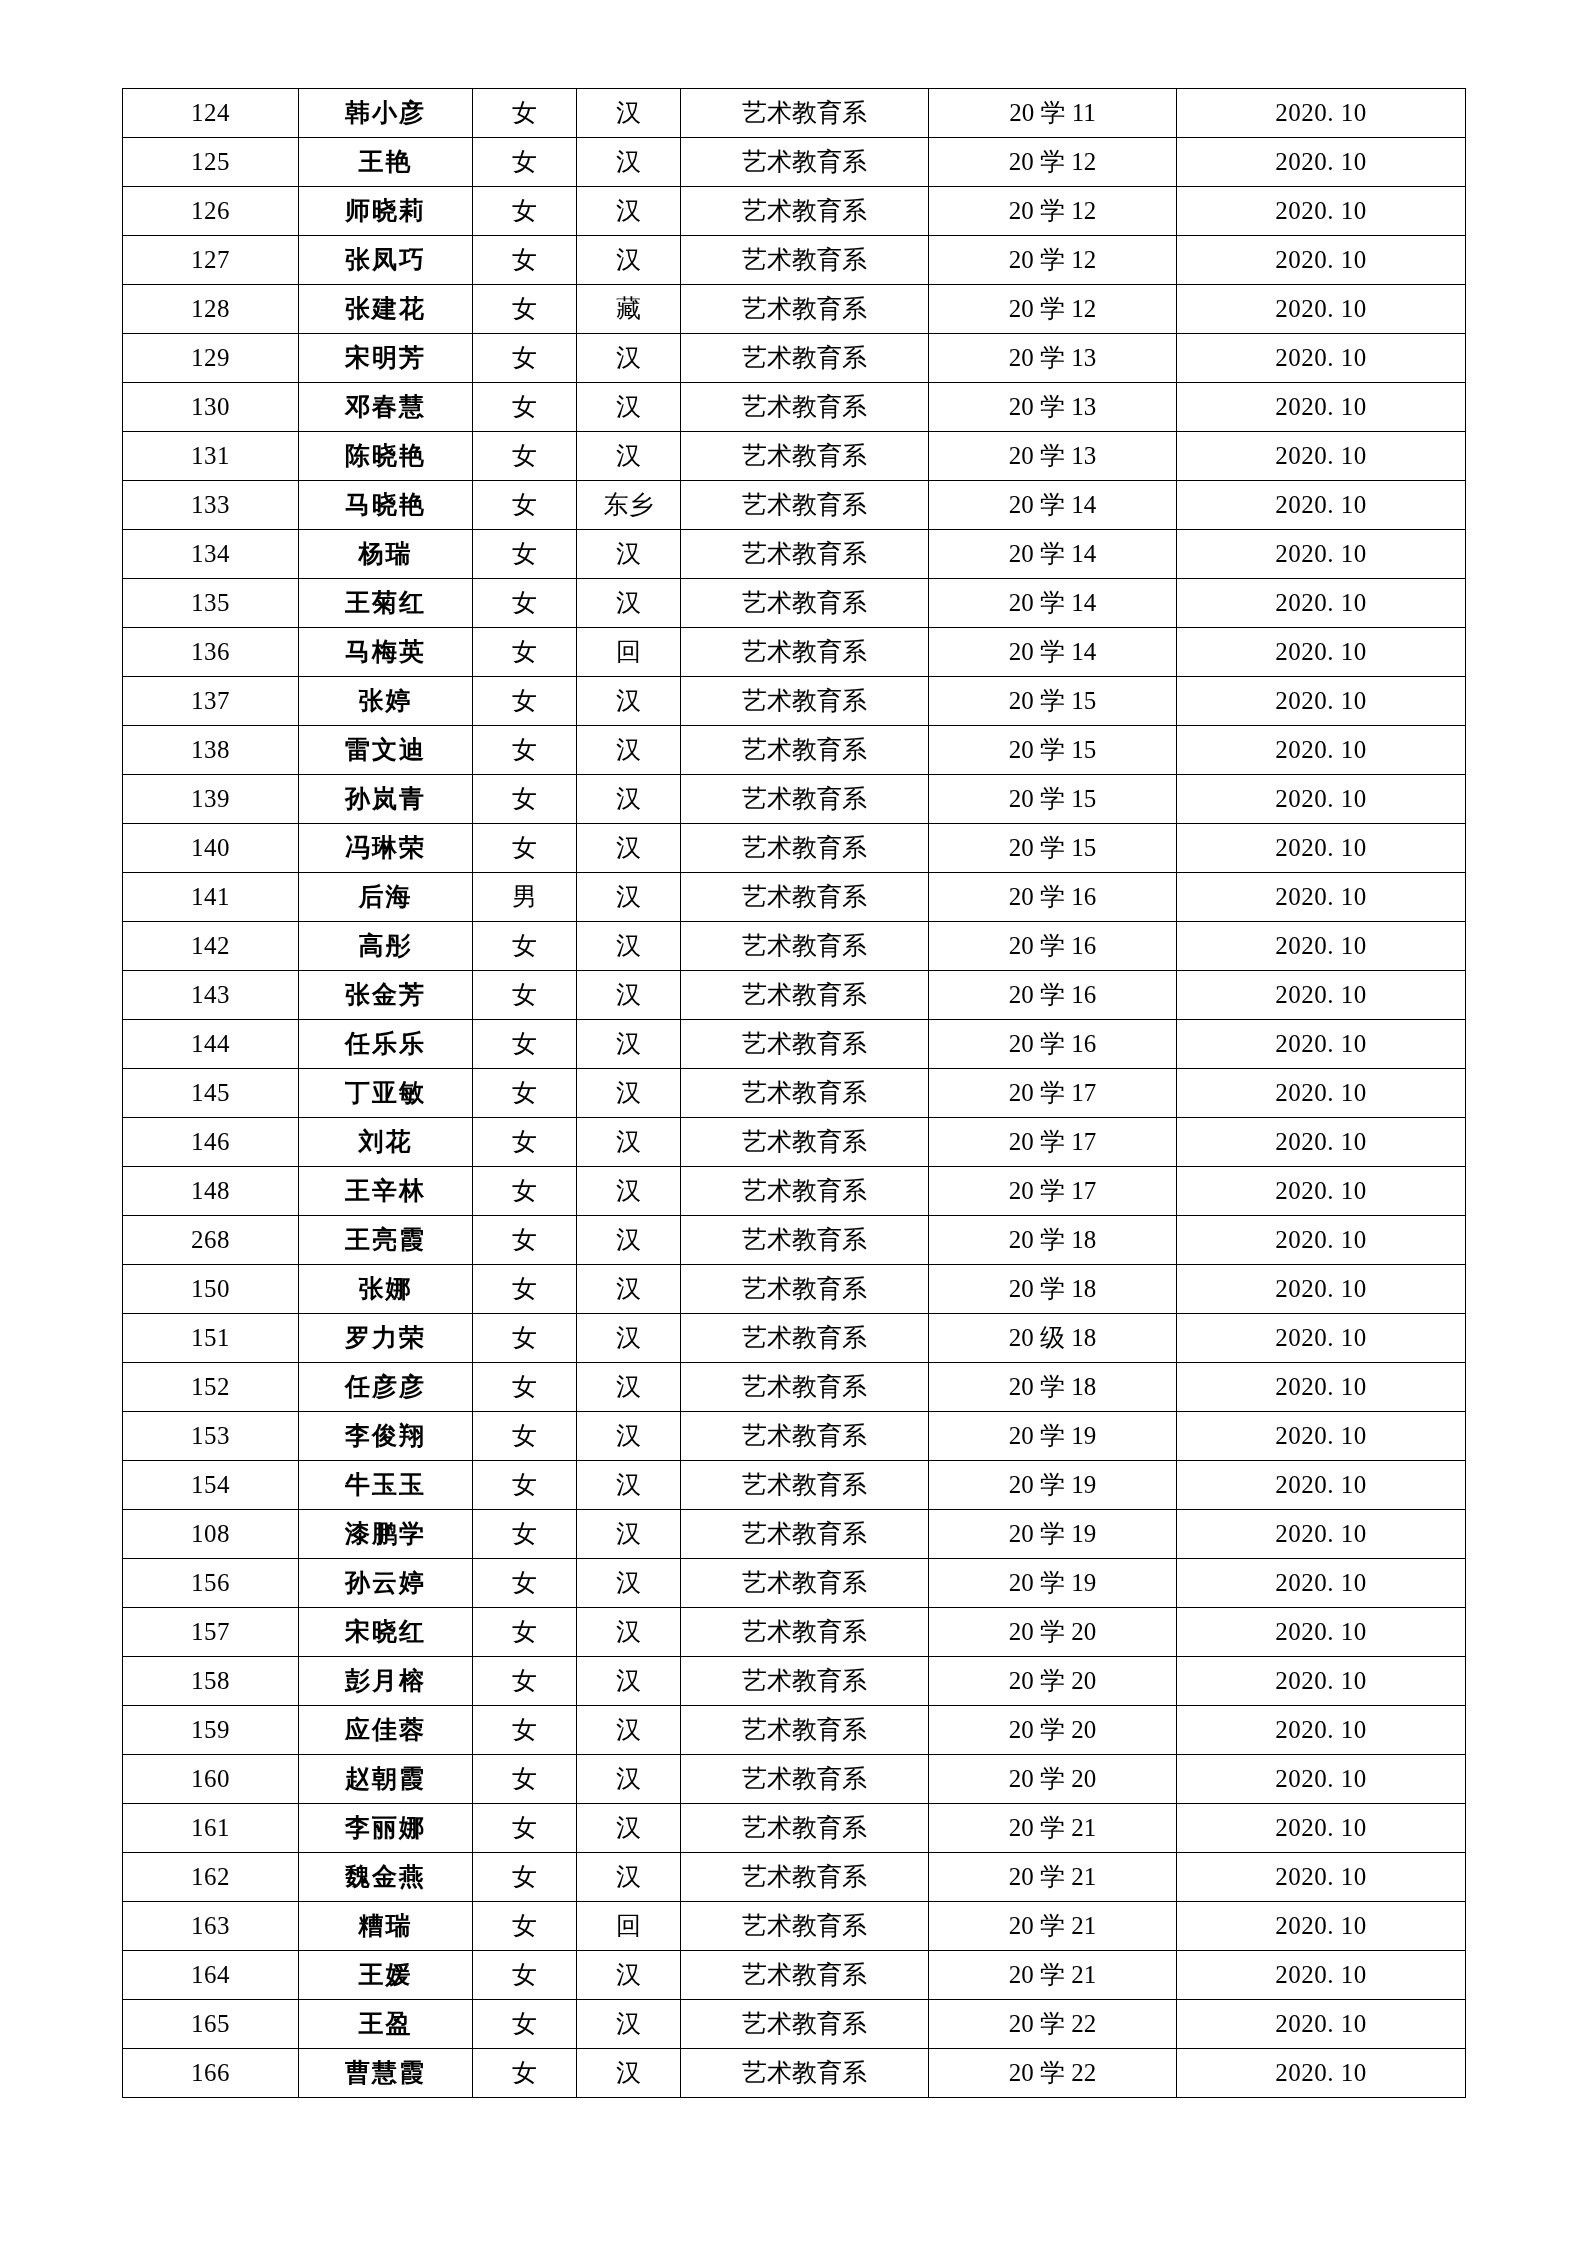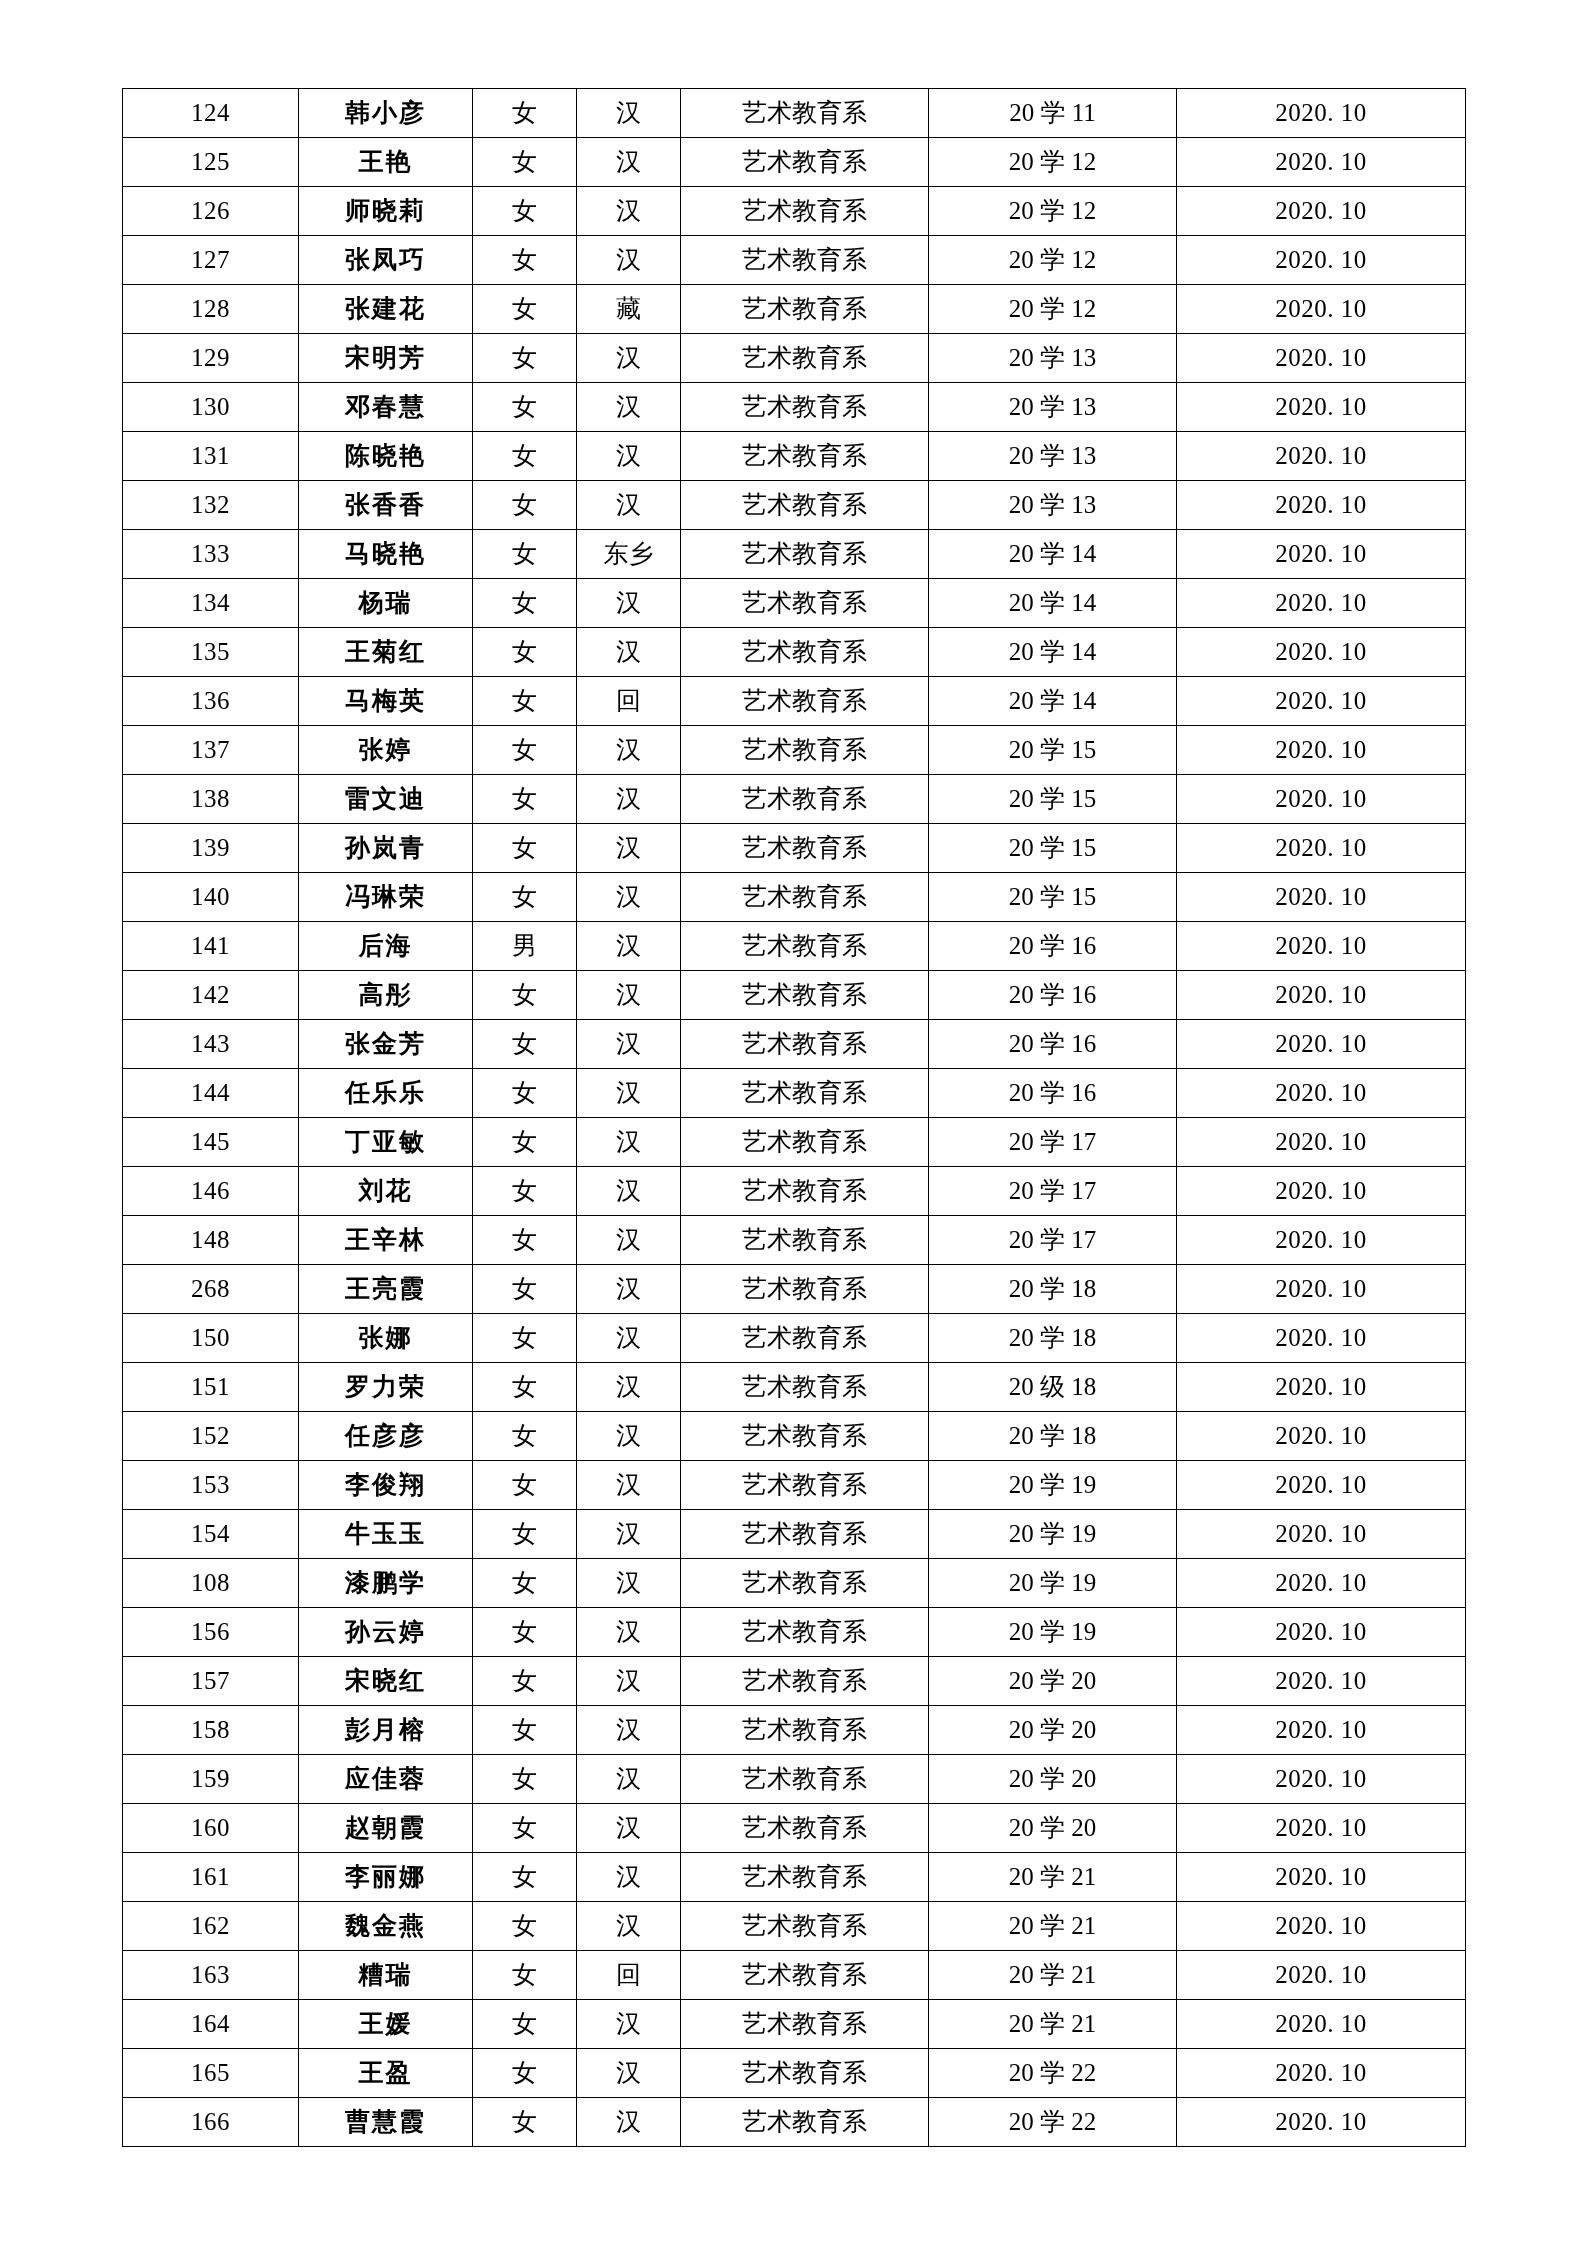--- a/index.html
+++ b/index.html
@@ -132,29 +132,20 @@
         <tr>
           <td class="idx">131</td>
           <td class="name">陈晓艳</td>
           <td class="gender">女</td>
           <td class="ethnic">汉</td>
           <td class="dept">艺术教育系</td>
           <td class="cls">20 学 13</td>
           <td class="date">2020. 10</td>
         </tr>
         <tr>
-          <td class="idx">132</td>
-          <td class="name">张香香</td>
-          <td class="gender">女</td>
-          <td class="ethnic">汉</td>
-          <td class="dept">艺术教育系</td>
-          <td class="cls">20 学 13</td>
-          <td class="date">2020. 10</td>
-        </tr>
-        <tr>
           <td class="idx">133</td>
           <td class="name">马晓艳</td>
           <td class="gender">女</td>
           <td class="ethnic">东乡</td>
           <td class="dept">艺术教育系</td>
           <td class="cls">20 学 14</td>
           <td class="date">2020. 10</td>
         </tr>
         <tr>
           <td class="idx">134</td>

